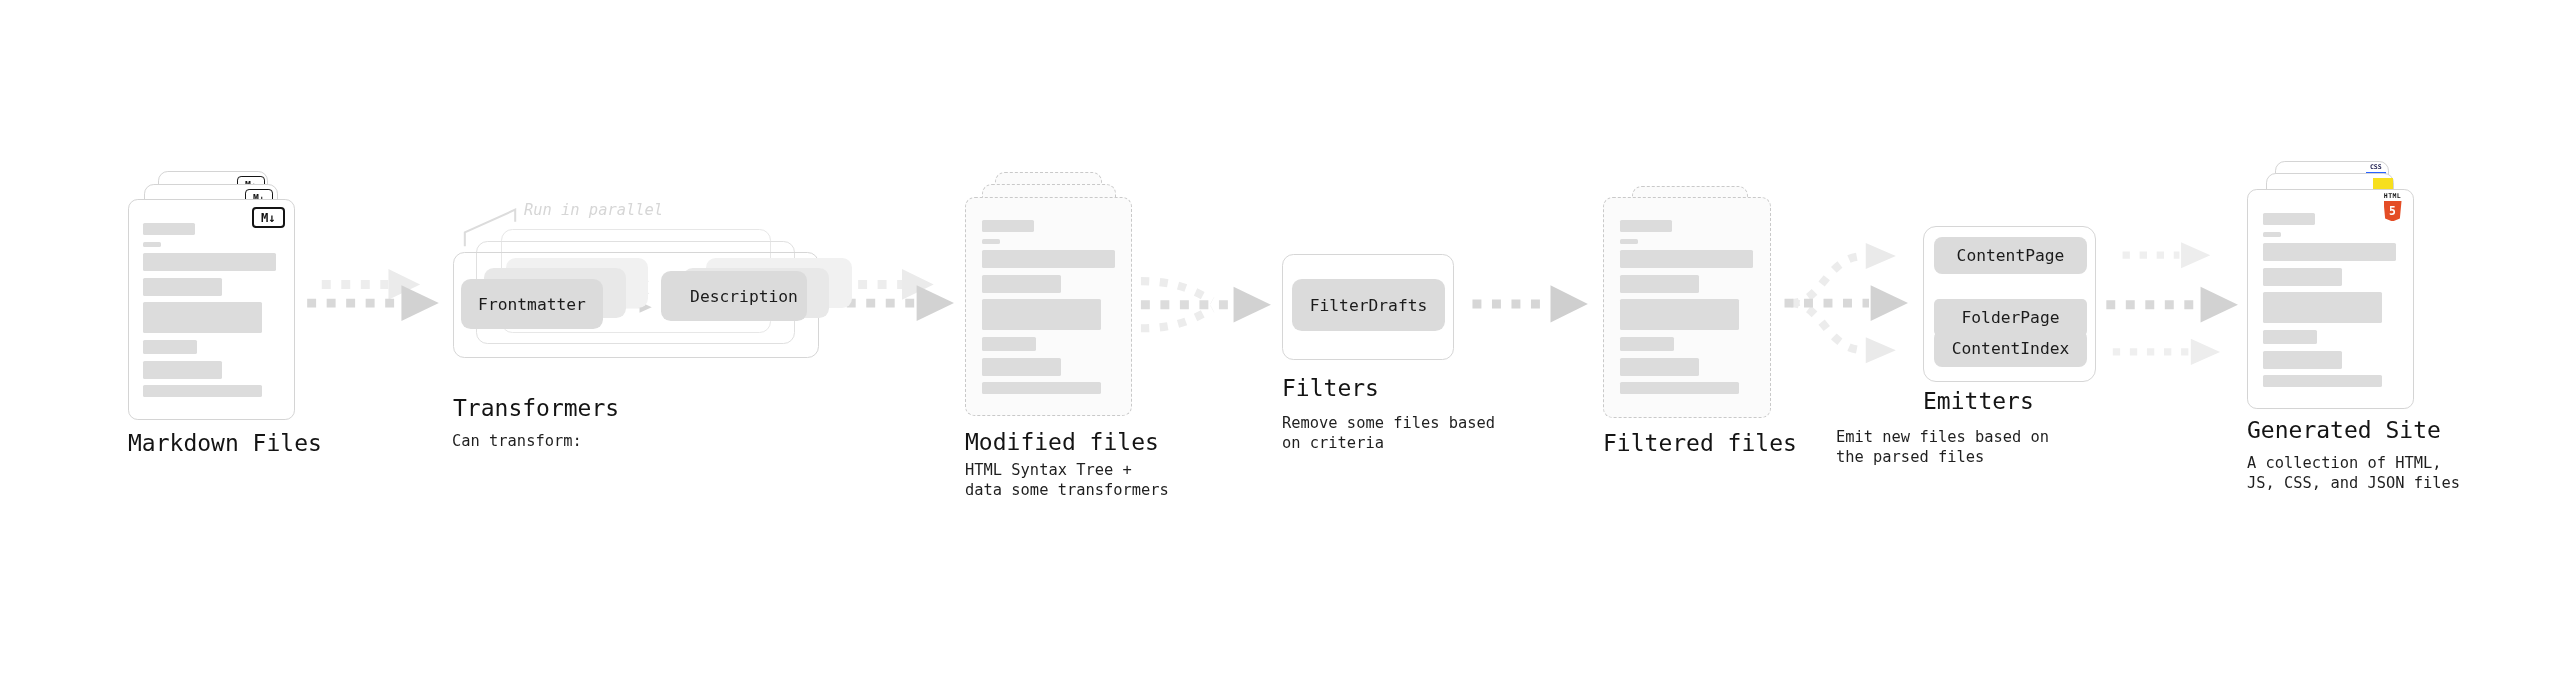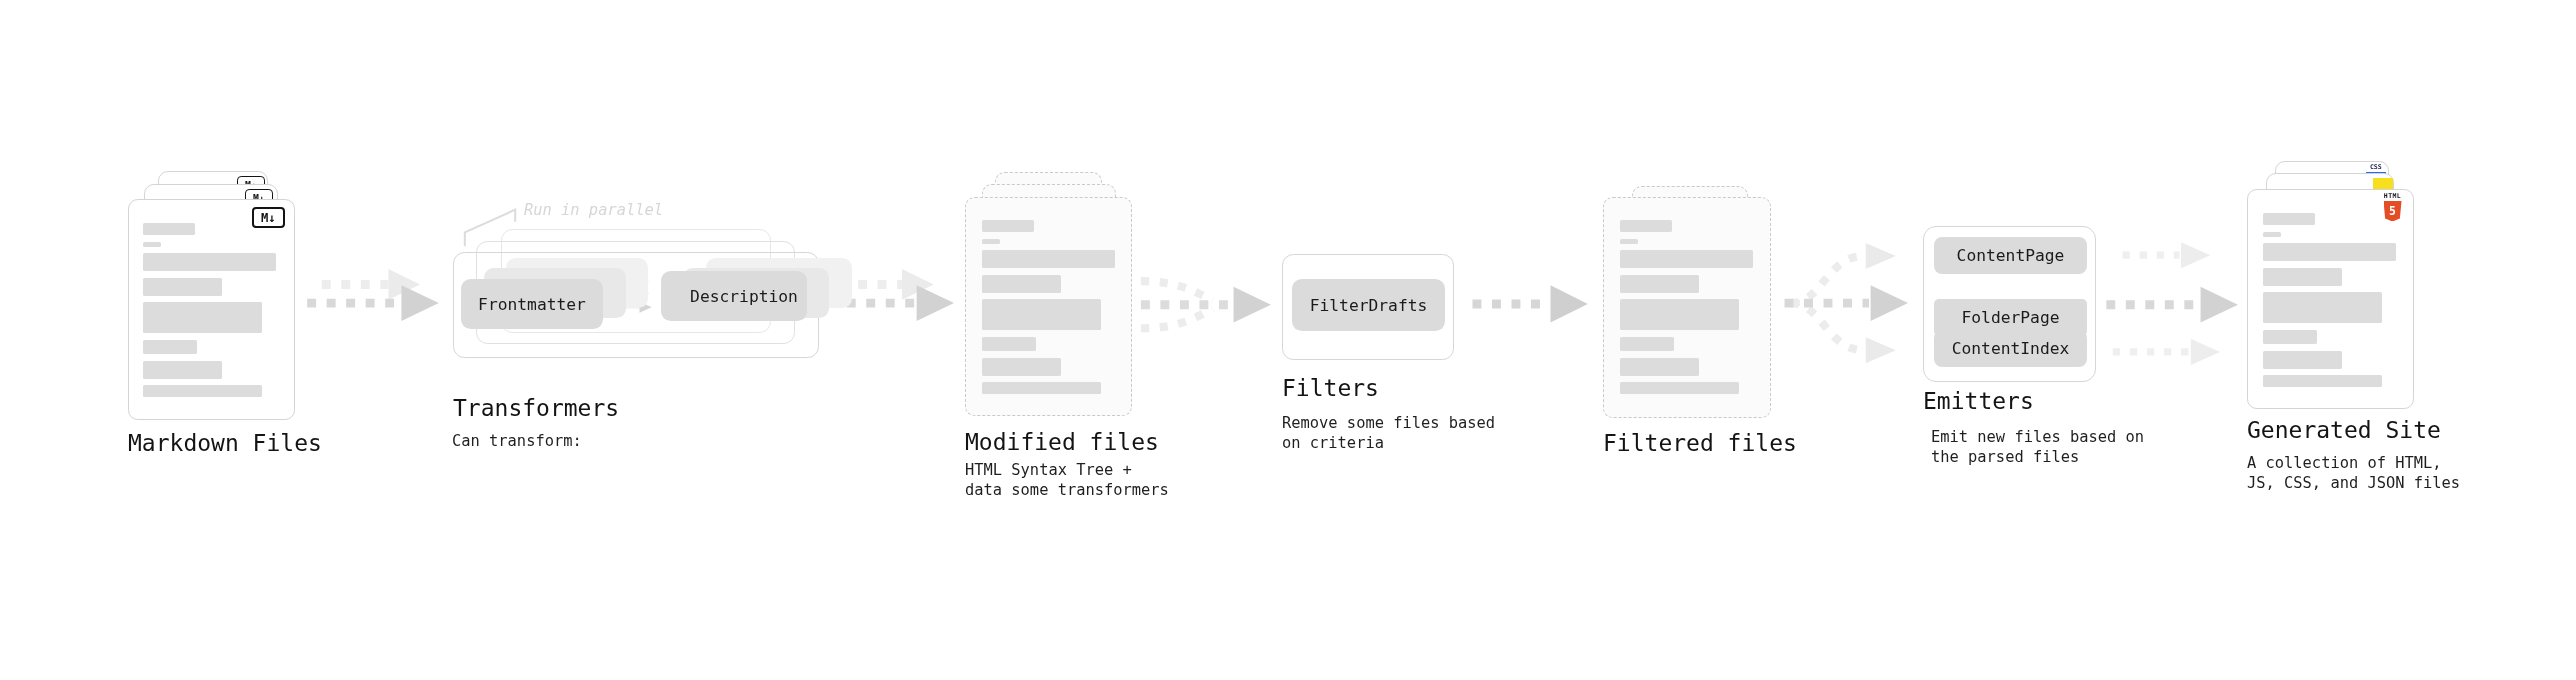--- a/index.html
+++ b/index.html
@@ -185,21 +185,21 @@
       </div>
     <div class="stage-label" style="left:1603px;top:429px;">Filtered files</div>
   </div>
 
   <div>
     <div class="fanbox" style="left:1923px;top:226px;width:173px;height:156px;border-radius:13px;"></div>
     <div class="pill" style="left:1934px;top:237px;width:153px;height:37px;border-radius:8.1px;">ContentPage</div>
     <div class="pill" style="left:1934px;top:284px;width:153px;height:37px;border-radius:5px;margin-top:15px;">FolderPage</div>
     <div class="pill" style="left:1934px;top:330px;width:153px;height:37px;border-radius:8.1px;">ContentIndex</div>
     <div class="stage-label" style="left:1923px;top:387px;">Emitters</div>
-    <div class="stage-desc" style="left:1931px;top:427px;">Emit new files based on
+    <div class="stage-desc" style="left:1836px;top:427px;">Emit new files based on
 the parsed files</div>
   </div>
 
   <div>
     <div class="card" style="left:2275px;top:161px;width:114px;height:73px;"></div>
     <div class="css-badge" style="left:2366px;top:163px;">CSS</div>
     <div class="card" style="left:2266px;top:173px;width:128px;height:73px;"></div>
     <div class="js-badge" style="left:2373px;top:178px;"></div>
     <div class="card" style="left:2247px;top:189px;width:167px;height:220px;"></div>
     <div class="html5-icon" style="left:2381px;top:193px;">

